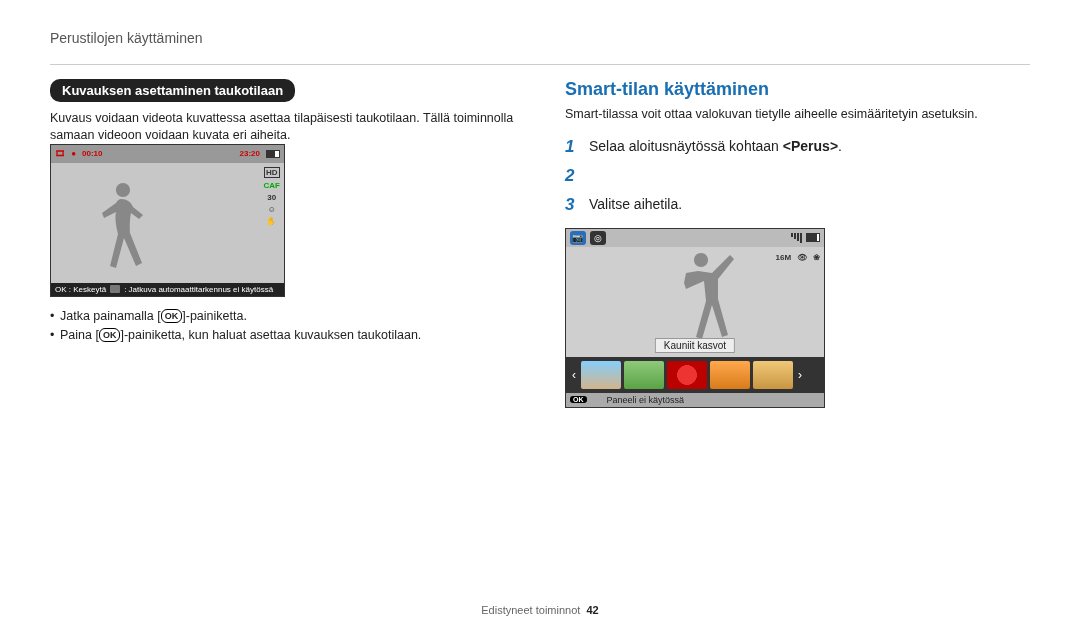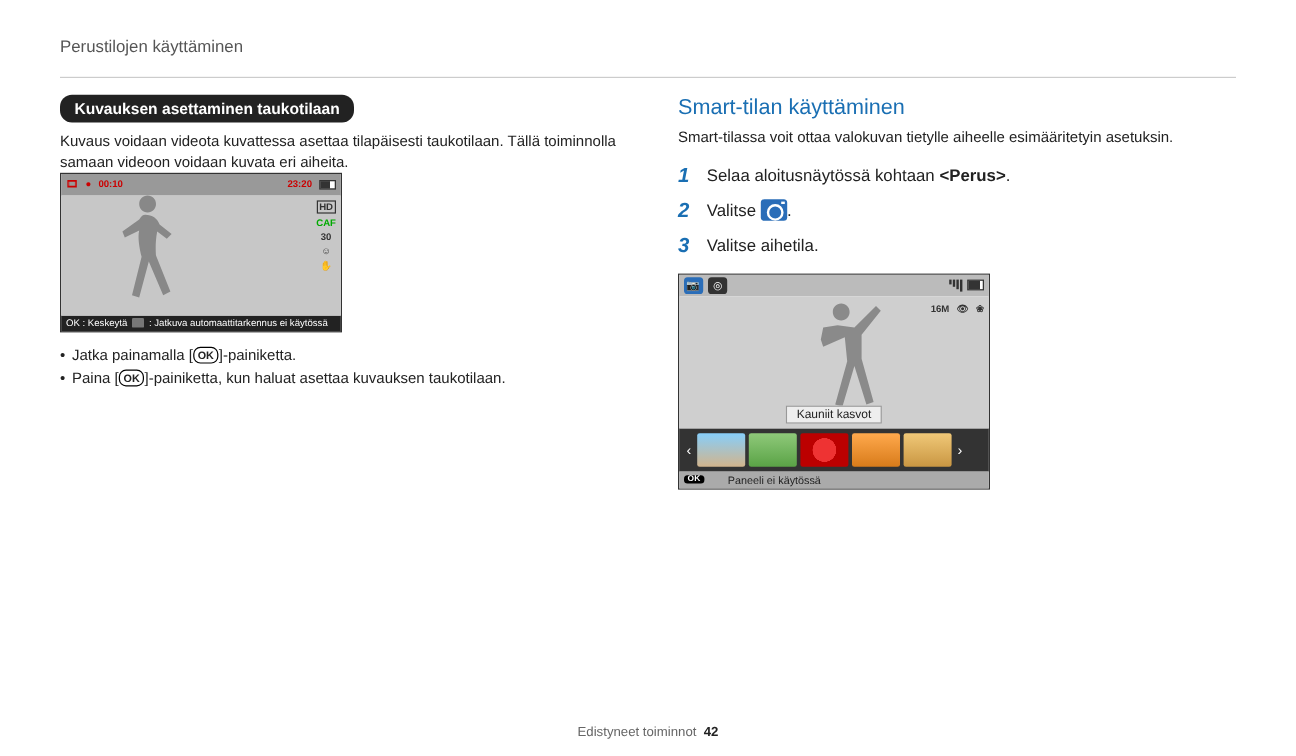--- a/index.html
+++ b/index.html
@@ -58,21 +58,21 @@
     font-size: 8px;
     color: #c00;
     font-weight: bold;
   }
   .cam-left-top .sp { flex: 1; }
   .cam-left-top .batt {
     width: 14px; height: 8px; border: 1px solid #333;
     background: linear-gradient(to right,#333 70%,#fff 70%);
   }
   .cam-left-body {
-    height: 100px;
+    height: 120px;
     background: #c7c7c7;
     position: relative;
   }
   .figure-skater {
     position: absolute; left: 42px; bottom: 6px; width: 60px; height: 100px;
   }
   .figure-skater svg { width: 100%; height: 100%; }
   .right-icons {
     position: absolute; right: 4px; top: 4px; display: flex; flex-direction: column; gap: 3px; align-items: center;
   }
@@ -89,21 +89,21 @@
   .bullets li { list-style: none; font-size: 12.5px; line-height: 1.5; padding-left: 10px; position: relative; }
   .bullets li::before { content: "•"; position: absolute; left: 0; }
   .ok-pill {
     display: inline-block; border: 1.5px solid #000; border-radius: 6px;
     font-size: 9px; font-weight: bold; padding: 0 3px; line-height: 12px;
     vertical-align: 1px;
   }
 
   
   .section-title {
-    color: #1a6fb3; font-weight: normal; font-size: 18px; margin-bottom: 6px;
+    color: #1a6fb3; font-weight: bold; font-size: 18px; margin-bottom: 6px;
   }
   .steps { margin-top: 10px; }
   .step { display: flex; gap: 10px; font-size: 14px; line-height: 1.7; align-items: center; }
   .step-num { color: #1a6fb3; font-style: italic; font-weight: bold; font-size: 17px; width: 14px; }
   .step-txt { flex: 1; }
   .cam-icon {
     display: inline-block; width: 22px; height: 18px; background: #2a6db8; border-radius: 3px;
     vertical-align: -4px; position: relative;
   }
   .cam-icon::before {
@@ -218,23 +218,20 @@
 
     <div class="steps">
       <div class="step">
         <span class="step-num">1</span>
         <span class="step-txt">
           <span>Selaa aloitusnäytössä kohtaan </span><b>&lt;Perus&gt;</b><span>.</span>
         </span>
       </div>
       <div class="step">
         <span class="step-num">2</span>
-        <span class="step-txt">
-          <span>Valitse </span><span class="cam-icon"></span><span>.</span>
-        </span>
       </div>
       <div class="step">
         <span class="step-num">3</span>
         <span class="step-txt">Valitse aihetila.</span>
       </div>
     </div>
 
     <div class="cam-right">
       <div class="cam-right-top">
         <span class="mode-dot mode-blue">📷</span>

